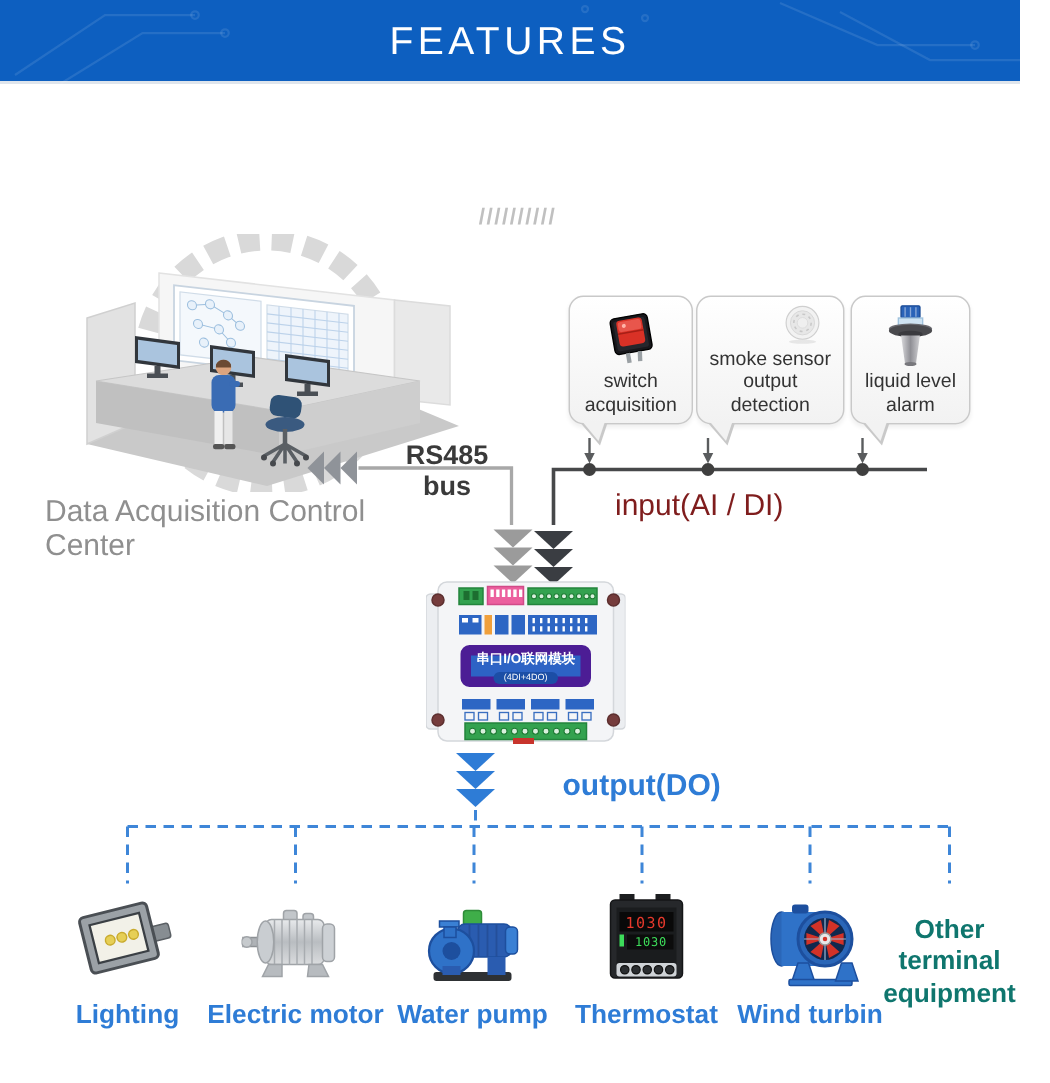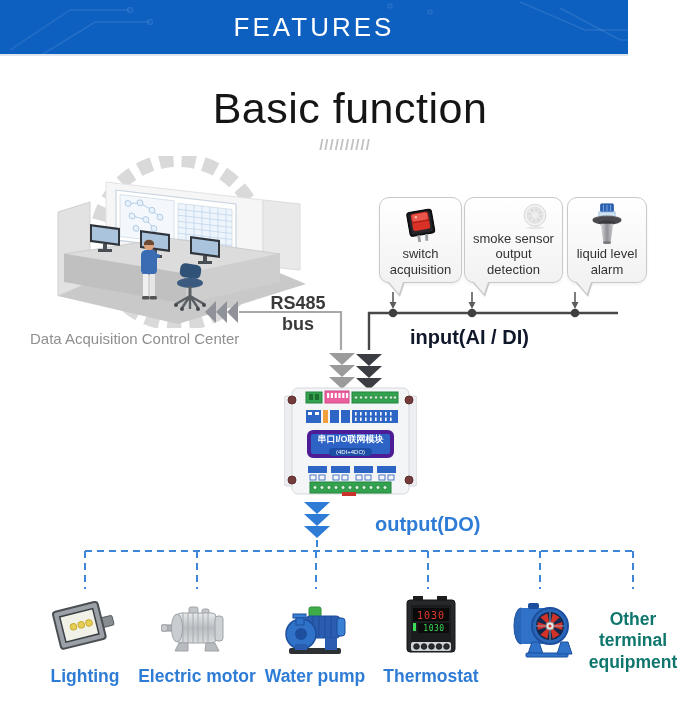--- a/index.html
+++ b/index.html
@@ -1,39 +1,39 @@
 <!DOCTYPE html>
 <html><head>
 <meta charset="utf-8">
 <style>
   * { margin:0; padding:0; box-sizing:border-box; }
   html,body { background:#ffffff; }
   body { font-family:"Liberation Sans", sans-serif; }
   #stage { position:relative; width:700px; height:722px; background:#ffffff; overflow:hidden; }
 
   
-  .banner { position:absolute; left:0; top:0; width:628px; height:56px;
+  .banner { position:absolute; left:0; top:0; width:680px; height:56px;
             background:#0d5fc0; border-bottom:2px solid #dfe5ec;
             display:flex; align-items:center; justify-content:center; }
   .banner-title { color:#ffffff; font-size:26px; letter-spacing:3px; font-weight:400; }
   .banner svg { position:absolute; left:0; top:0; }
 
   
   .page-title { position:absolute; left:0; top:84px; width:700px; text-align:center;
                 font-size:43px; color:#151515; font-weight:400; letter-spacing:0.5px; }
   .title-slashes { position:absolute; left:0; top:136px; width:690px; text-align:center;
                    font-size:15px; color:#c0c0c0; letter-spacing:1px; font-weight:700; }
 
   
   .cc-caption { position:absolute; left:30px; top:330px; width:230px;
-                font-size:15px; color:#8f8f8f; }
+                font-size:20px; color:#8f8f8f; }
   .rs485-label { position:absolute; left:252px; top:293px; width:92px; text-align:center;
                  font-size:18px; color:#3a3a3a; font-weight:700; }
   .input-label { position:absolute; left:410px; top:326px; width:160px;
-                 font-size:20px; color:#0f172a; font-weight:700; }
+                 font-size:20px; color:#7f1d1d; font-weight:400; }
   .output-label { position:absolute; left:335px; top:513px; width:140px;
                   font-size:20px; color:#2e7cd6; font-weight:700;margin-left:40px; }
 
   
   .bubble { position:absolute; top:197px; height:86px;
             background:linear-gradient(180deg,#ffffff 0%,#f2f2f2 100%);
             border:1.5px solid #c9c9c9; border-radius:10px;
             box-shadow:0 2px 3px rgba(0,0,0,.06);
             display:flex; flex-direction:column; align-items:center;
             justify-content:flex-start; padding:5px 4px 5px; }
@@ -45,21 +45,21 @@
             border-color:#f2f2f2 transparent transparent transparent; }
   .bubble .blabel { font-size:13px; line-height:1.18; color:#333333; text-align:center;
                     margin-top:1px; }
   #bubble-switch { left:379px; width:83px; }
   #bubble-smoke  { left:464px; width:99px;align-items:flex-end; }
   #bubble-liquid { left:567px; width:80px; }
 
   
   .device { position:absolute; left:284px; top:386px; width:133px; height:110px; }
   .module-label { position:absolute; left:23px; top:44px; width:87px; height:28px;
-                  background:#2d63c5; border:4px solid #4c1d95; border-radius:6px;
+                  background:#2d63c5; border:7px solid #4c1d95; border-radius:6px;
                   display:flex; flex-direction:column; align-items:center; justify-content:center; }
   .module-label .cn { color:#ffffff; font-size:9px; font-weight:700; white-space:nowrap; }
   .module-label .pill { margin-top:2px; background:#1c4ea6; border-radius:6px;
                         color:#ffffff; font-size:6px; line-height:8px; padding:0 7px; }
 
   
   .t-icon { position:absolute; width:72px; height:62px; }
   .t-label { position:absolute; top:666px; width:130px; text-align:center;
              font-size:17.5px; color:#2e7cd6; font-weight:700; }
   .other-equip { position:absolute; left:583px; top:609px; width:100px; text-align:center;
@@ -84,21 +84,20 @@
           <circle cx="150" cy="22" r="2.5"></circle>
         <circle cx="650" cy="30" r="2.5"></circle>
           <circle cx="690" cy="40" r="2.5"></circle>
         <circle cx="390" cy="6" r="2"></circle>
           <circle cx="430" cy="12" r="2"></circle>
       </g>
     </svg>
     <div class="banner-title">FEATURES</div>
   </div>
 
-  <div class="page-title">Basic function</div>
   <div class="title-slashes">//////////</div>
 
   <svg class="art" style="left:28px;top:156px;" width="290" height="172" viewBox="0 0 290 172">
 
     <circle cx="150" cy="86" r="82" fill="none" stroke="#d9d9d9" stroke-width="14" stroke-dasharray="14 8" transform="rotate(-20 150 86)"></circle>
 
     <polygon points="78,94 235,110 278,128 150,168 30,140 62,120" fill="#c9c9c9"></polygon>
 
     <polygon points="30,56 62,46 62,126 30,140" fill="#e2e2e2" stroke="#d0d0d0" stroke-width="1"></polygon>
     <polygon points="78,26 235,44 235,110 78,94" fill="#f6f6f6" stroke="#e2e2e2" stroke-width="1"></polygon>
@@ -472,15 +471,16 @@
     <path d="M32 30 H60 M46 16 V44" stroke="#9db8d4" stroke-width="0.8"></path>
     <circle cx="46" cy="30" r="4" fill="#e8e8e8" stroke="#999999"></circle>
     <circle cx="46" cy="30" r="1.5" fill="#d23228"></circle>
     <polygon points="57,46 64,46 68,58 53,58" fill="#2f72c8" stroke="#1d4f9e"></polygon>
   </svg>
 
   <div class="t-label" style="left:20px;">Lighting</div>
   <div class="t-label" style="left:132px;">Electric motor</div>
   <div class="t-label" style="left:250px;">Water pump</div>
   <div class="t-label" style="left:366px;">Thermostat</div>
+  <div class="t-label" style="left:475px;">Wind turbin</div>
   <div class="other-equip">Other terminal equipment</div>
 
 </div>
 
 </body></html>

